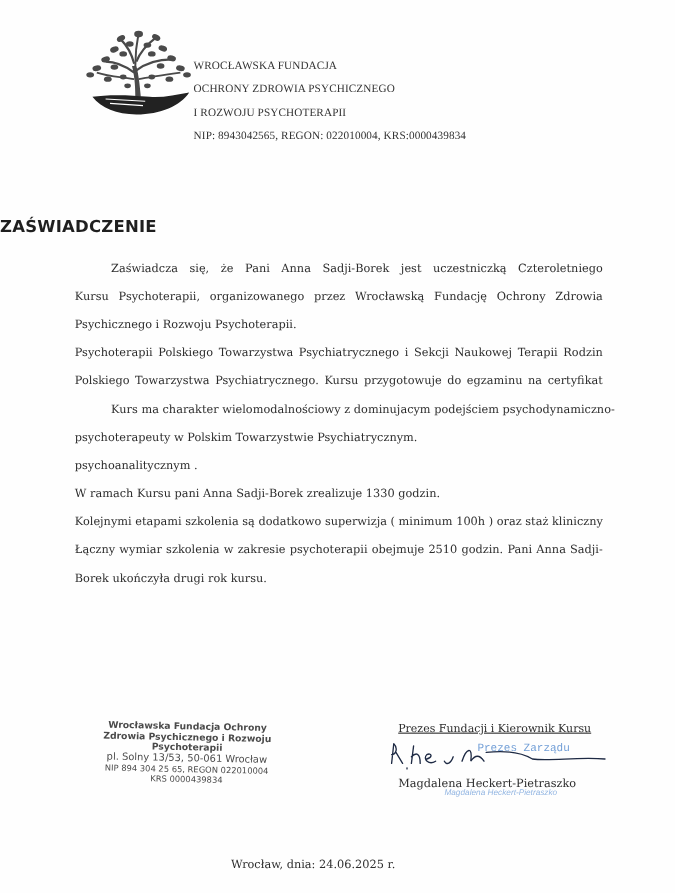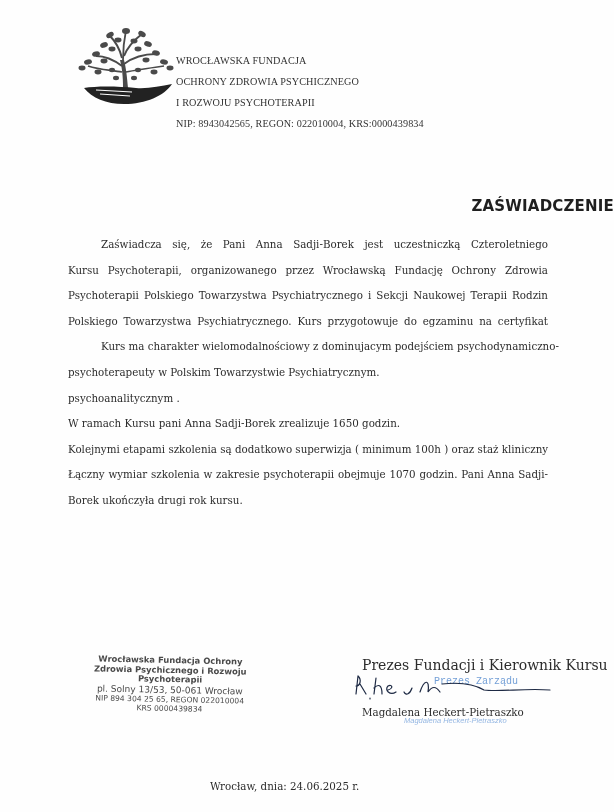--- a/index.html
+++ b/index.html
@@ -5,36 +5,36 @@
     html, body { margin: 0; padding: 0; background: #ffffff; }
     body { width: 614px; height: 812px; position: relative; overflow: hidden; color: #2a2a2a; }
     .page { position: absolute; left: 0; top: 0; width: 614px; height: 812px; background: #fefefe; padding-left: 16px; }
 
     
     .logo { position: absolute; left: 76px; top: 26px; width: 100px; height: 80px; }
     .org { position: absolute; left: 176px; top: 55px; font-family: "Liberation Serif", serif; font-size: 10.2px; color: #333; letter-spacing: 0.1px; }
     .org div { height: 21px; line-height: 12px; white-space: nowrap; }
 
     
-    .title { position: absolute; left: 0; width: 614px; top: 197px; text-align: right; font-family: "DejaVu Sans", sans-serif; font-weight: bold; font-size: 15px; color: #1f1f1f; letter-spacing: 0.2px; }
+    .title { position: absolute; left: 0; width: 614px; top: 197px; text-align: left; font-family: "DejaVu Sans", sans-serif; font-weight: bold; font-size: 15px; color: #1f1f1f; letter-spacing: 0.2px; }
 
     
     .body { position: absolute; left: 68px; top: 232px; width: 480px; font-family: "DejaVu Serif", serif; font-size: 10.3px; color: #2c2c2c; }
     .line { height: 25.6px; line-height: 25.6px; white-space: nowrap; }
     .just { text-align: justify; text-align-last: justify; white-space: normal; overflow: hidden; }
     .indent { padding-left: 33px; }
 
     
     .stamp { position: absolute; left: 80px; top: 656px; width: 180px; text-align: center; font-family: "DejaVu Sans", sans-serif; color: #4a4a4a; transform: rotate(1.2deg); }
     .stamp .s1 { font-size: 8.4px; font-weight: bold; line-height: 9.5px; }
     .stamp .s2 { font-size: 9px; line-height: 10px; }
     .stamp .s3 { font-size: 7.6px; line-height: 9px; }
 
     
-    .sigrole { position: absolute; left: 362px; top: 657px; font-family: "DejaVu Serif", serif; font-size: 14px; color: #2c2c2c; white-space: nowrap; }
+    .sigrole { position: absolute; left: 362px; top: 657px; font-family: "DejaVu Serif", serif; font-size: 10px; color: #2c2c2c; white-space: nowrap; text-decoration: underline; }
     .sigsvg { position: absolute; left: 350px; top: 672px; width: 210px; height: 30px; }
     .bluestamp1 { position: absolute; left: 418px; top: 676px; font-family: Liberation Mono, monospace; font-size: 10px; color: #5b8fd0; opacity: 0.85; white-space: nowrap; margin-left: 16px; }
     .signame { position: absolute; left: 362px; top: 706px; font-family: "DejaVu Serif", serif; font-size: 10.3px; color: #2c2c2c; white-space: nowrap; }
     .bluestamp2 { position: absolute; left: 404px; top: 716px; font-family: "Liberation Sans", sans-serif; font-style: italic; font-size: 7.5px; color: #7aa5dc; opacity: 0.8; white-space: nowrap; }
 
     
     .footer { position: absolute; left: 210px; top: 780px; font-family: "DejaVu Serif", serif; font-size: 10.3px; color: #2c2c2c; white-space: nowrap; text-align: center; }
   </style>
 </head>
 <body>
@@ -87,28 +87,29 @@
     <div>OCHRONY ZDROWIA PSYCHICZNEGO</div>
     <div>I ROZWOJU PSYCHOTERAPII</div>
     <div>NIP: 8943042565, REGON: 022010004, KRS:0000439834</div>
   </div>
 
   <div class="title">ZAŚWIADCZENIE</div>
 
   <div class="body">
     <div class="line just indent">Zaświadcza się, że Pani  Anna Sadji-Borek jest uczestniczką Czteroletniego Całościowego</div>
     <div class="line just">Kursu Psychoterapii, organizowanego przez Wrocławską Fundację Ochrony Zdrowia</div>
+    <div class="line">Psychicznego i Rozwoju Psychoterapii.</div>
     <div class="line just">Psychoterapii Polskiego Towarzystwa Psychiatrycznego i Sekcji Naukowej Terapii Rodzin</div>
-    <div class="line just">Polskiego Towarzystwa Psychiatrycznego. Kurs przygotowuje do egzaminu na certyfikat</div>
+    <div class="line just">Polskiego Towarzystwa Psychiatrycznego. Kursu przygotowuje do egzaminu na certyfikat</div>
     <div class="line indent">Kurs ma charakter wielomodalnościowy z dominujacym podejściem psychodynamiczno-</div>
     <div class="line">psychoterapeuty w Polskim Towarzystwie Psychiatrycznym.</div>
     <div class="line">psychoanalitycznym .</div>
-    <div class="line">W ramach Kursu pani  Anna Sadji-Borek zrealizuje 1650 godzin.</div>
+    <div class="line">W ramach Kursu pani  Anna Sadji-Borek zrealizuje 1330 godzin.</div>
     <div class="line">Kolejnymi etapami szkolenia są dodatkowo superwizja ( minimum 100h ) oraz staż kliniczny</div>
-    <div class="line just">Łączny wymiar szkolenia w zakresie psychoterapii obejmuje 1070 godzin. Pani Anna Sadji-</div>
+    <div class="line just">Łączny wymiar szkolenia w zakresie psychoterapii obejmuje 2510 godzin. Pani Anna Sadji-</div>
     <div class="line">Borek ukończyła drugi rok kursu.</div>
   </div>
 
   <div class="stamp">
     <div class="s1">Wrocławska Fundacja Ochrony</div>
     <div class="s1">Zdrowia Psychicznego i Rozwoju</div>
     <div class="s1">Psychoterapii</div>
     <div class="s2">pl. Solny 13/53, 50-061 Wrocław</div>
     <div class="s3">NIP 894 304 25 65, REGON 022010004</div>
     <div class="s3">KRS 0000439834</div>

